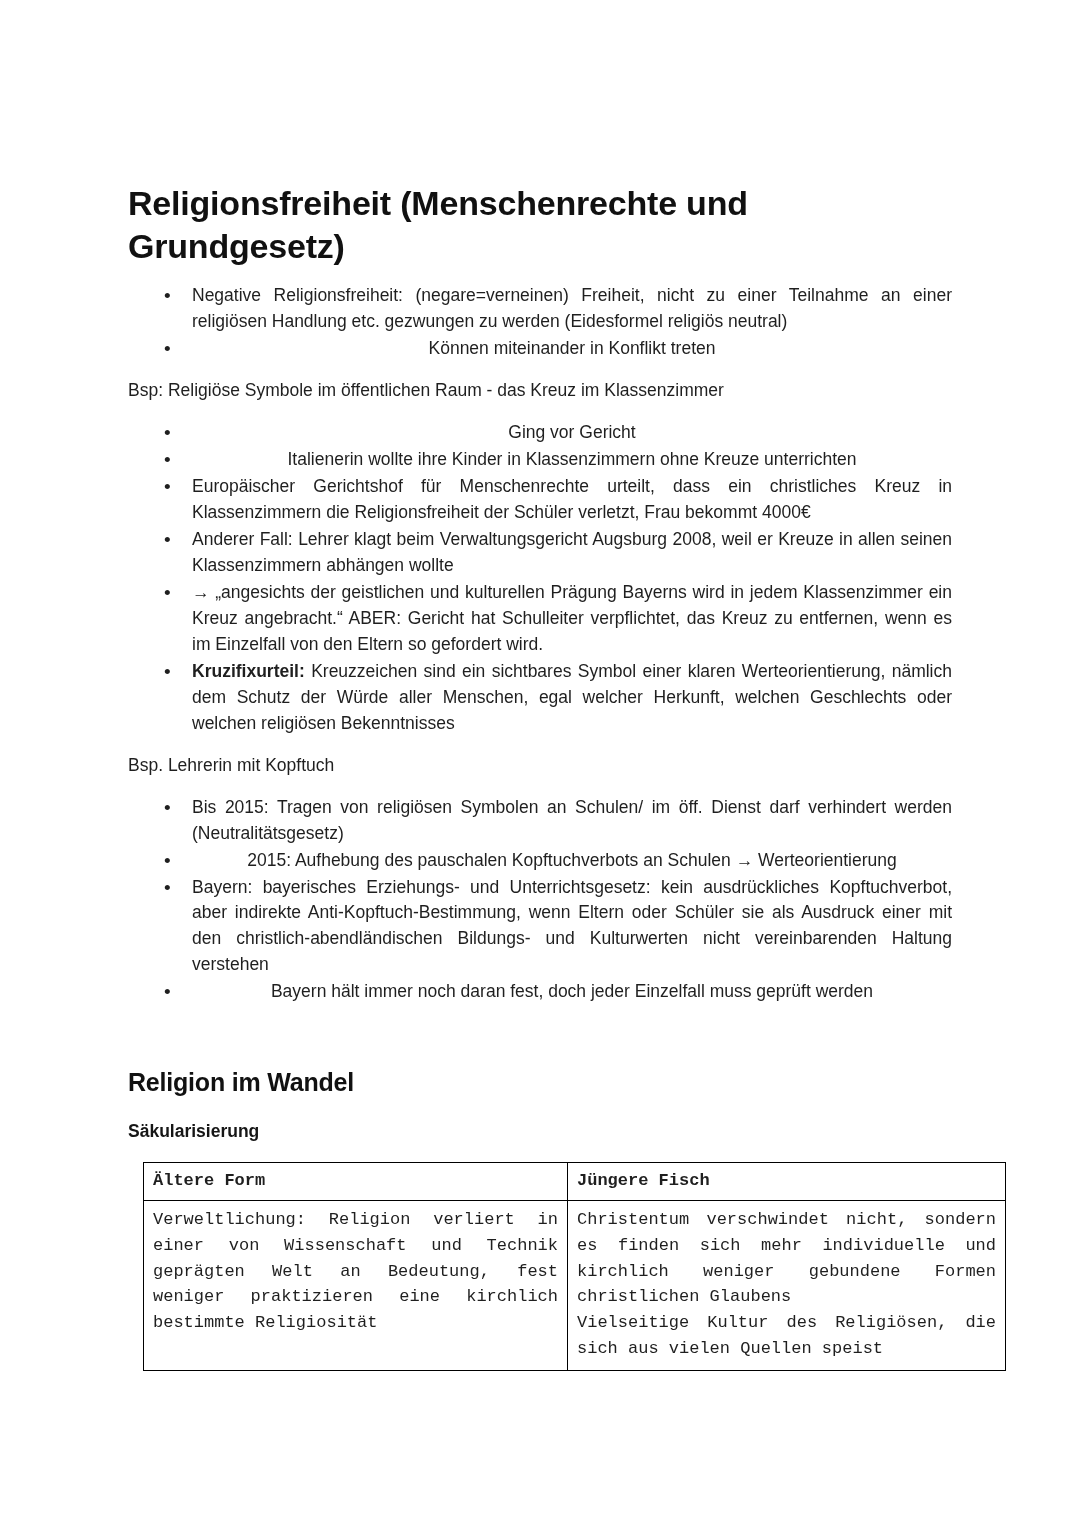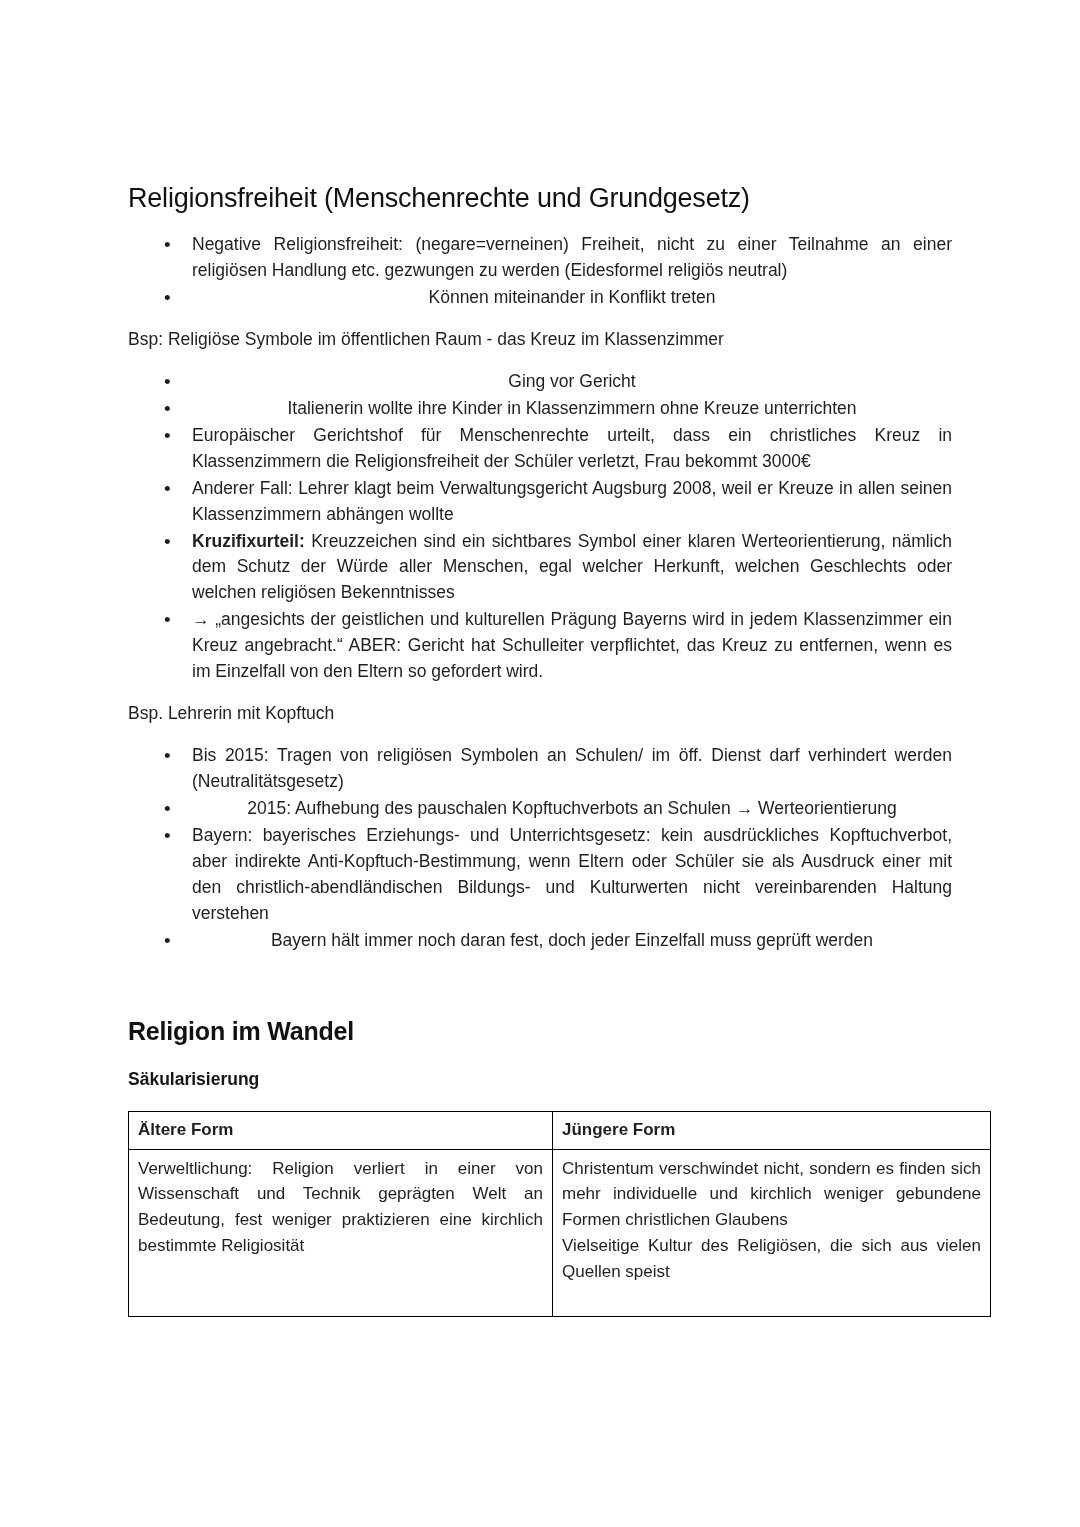--- a/index.html
+++ b/index.html
@@ -20,22 +20,22 @@
     -webkit-font-smoothing: antialiased;
   }
   .content {
     position: absolute;
     left: 128px;
     top: 182px;
     width: 824px;
   }
 
   h1.doc-title {
-    font-size: 27px;
-    font-weight: normal;
+    font-size: 34px;
+    font-weight: bold;
     letter-spacing: -0.2px;
     margin: 0 0 16px 0;
     line-height: 1.25;
     color: #111111;
   }
   h2.doc-title2 {
     font-size: 25px;
     font-weight: bold;
     letter-spacing: -0.2px;
     margin: 0 0 20px 0;
@@ -88,21 +88,22 @@
     margin: 0 0 18px 0;
     color: #161616;
   }
 
   .spacer-lg { height: 46px; }
 
   table.cmp {
     border-collapse: collapse;
     width: 824px;
     table-layout: fixed;
-    margin: 0;
+    margin: 15px;
+    font-family: Liberation Mono, monospace;
   }
   table.cmp td, table.cmp th {
     border: 1.6px solid #000000;
     vertical-align: top;
     padding: 6px 9px 8px 9px;
     font-size: 17px;
     line-height: 1.52;
     color: #1f1f1f;
     text-align: justify;
     text-justify: inter-word;
@@ -130,24 +131,24 @@
     <ul class="bullets">
       <li>Negative Religionsfreiheit: (negare=verneinen) Freiheit, nicht zu einer Teilnahme an einer religiösen Handlung etc. gezwungen zu werden (Eidesformel religiös neutral)</li>
       <li class="nojust">Können miteinander in Konflikt treten</li>
     </ul>
 
     <p class="para">Bsp: Religiöse Symbole im öffentlichen Raum -  das Kreuz im Klassenzimmer</p>
 
     <ul class="bullets">
       <li class="nojust">Ging vor Gericht</li>
       <li class="nojust">Italienerin wollte ihre Kinder in Klassenzimmern ohne Kreuze unterrichten</li>
-      <li>Europäischer Gerichtshof für Menschenrechte urteilt, dass ein christliches Kreuz in Klassenzimmern die Religionsfreiheit der Schüler verletzt, Frau bekommt 3000€</li>
+      <li>Europäischer Gerichtshof für Menschenrechte urteilt, dass ein christliches Kreuz in Klassenzimmern die Religionsfreiheit der Schüler verletzt, Frau bekommt 4000€</li>
       <li>Anderer Fall: Lehrer klagt beim Verwaltungsgericht Augsburg 2008, weil er Kreuze in allen seinen Klassenzimmern abhängen wollte</li>
+      <li>→ „angesichts der geistlichen und kulturellen Prägung Bayerns wird in jedem Klassenzimmer ein Kreuz angebracht.“ ABER: Gericht hat Schulleiter verpflichtet, das Kreuz zu entfernen, wenn es im Einzelfall von den Eltern so gefordert wird.</li>
       <li><b>Kruzifixurteil:</b><span> Kreuzzeichen sind ein sichtbares Symbol einer klaren Werteorientierung, nämlich dem Schutz der Würde aller Menschen, egal welcher Herkunft, welchen Geschlechts oder welchen religiösen Bekenntnisses</span></li>
-      <li>→ „angesichts der geistlichen und kulturellen Prägung Bayerns wird in jedem Klassenzimmer ein Kreuz angebracht.“ ABER: Gericht hat Schulleiter verpflichtet, das Kreuz zu entfernen, wenn es im Einzelfall von den Eltern so gefordert wird.</li>
     </ul>
 
     <p class="para">Bsp. Lehrerin mit Kopftuch</p>
 
     <ul class="bullets">
       <li>Bis 2015: Tragen von religiösen Symbolen an Schulen/ im öff. Dienst darf verhindert werden (Neutralitätsgesetz)</li>
       <li class="nojust">2015: Aufhebung des pauschalen Kopftuchverbots an Schulen → Werteorientierung</li>
       <li>Bayern: bayerisches Erziehungs- und Unterrichtsgesetz: kein ausdrückliches Kopftuchverbot, aber indirekte Anti-Kopftuch-Bestimmung, wenn Eltern oder Schüler sie als Ausdruck einer mit den christlich-abendländischen Bildungs- und Kulturwerten nicht vereinbarenden Haltung verstehen</li>
       <li class="nojust">Bayern hält immer noch daran fest, doch jeder Einzelfall muss geprüft werden</li>
     </ul>
@@ -155,21 +156,21 @@
     <div class="spacer-lg"></div>
 
     <h2 class="doc-title2">Religion im Wandel</h2>
 
     <div class="sub-bold">Säkularisierung</div>
 
     <table class="cmp">
       <thead>
         <tr>
           <th class="col-a">Ältere Form</th>
-          <th class="col-b">Jüngere Form</th>
+          <th class="col-b">Jüngere Fisch</th>
         </tr>
       </thead>
       <tbody>
         <tr>
           <td class="col-a body-cell">
             <p>Verweltlichung: Religion verliert in einer von Wissenschaft und Technik geprägten Welt an Bedeutung, fest weniger praktizieren eine kirchlich bestimmte Religiosität</p>
           </td>
           <td class="col-b body-cell">
             <p>Christentum verschwindet nicht, sondern es finden sich mehr individuelle und kirchlich weniger gebundene Formen christlichen Glaubens</p>
             <p>Vielseitige Kultur des Religiösen, die sich aus vielen Quellen speist</p>

